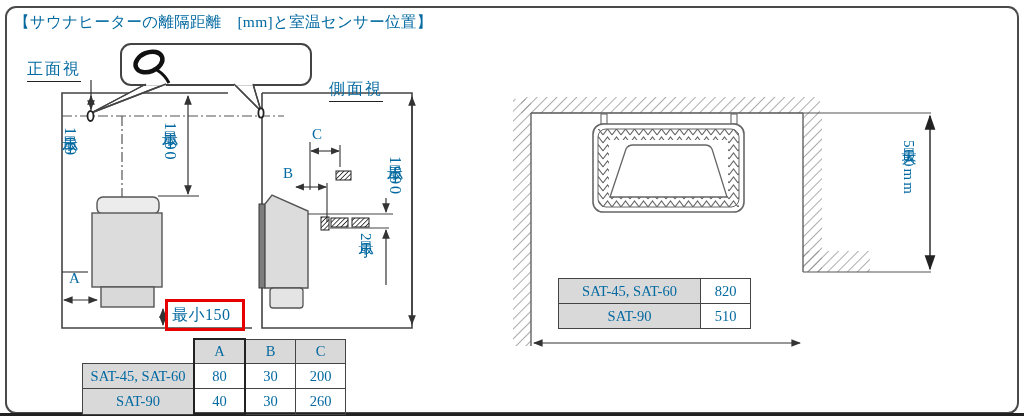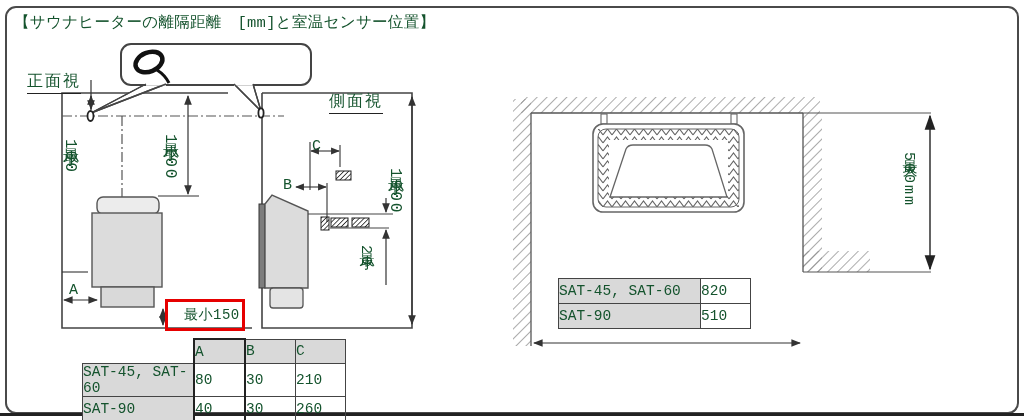--- a/index.html
+++ b/index.html
@@ -1,36 +1,36 @@
 <!DOCTYPE html>
 <html><head>
 <meta charset="utf-8">
 <style>
   html,body{margin:0;padding:0;background:#fff;}
   #stage{position:relative;width:1024px;height:420px;background:#fff;overflow:hidden;
-         font-family:Liberation Mono, monospace;color:#14532d;}
+         font-family:Liberation Serif, serif;color:#0369a1;}
   #frame{position:absolute;left:5px;top:6px;width:1010px;height:404px;
          border:2.5px solid #4a4a4a;border-radius:11px;background:#fff;}
   #baseline{position:absolute;left:0;top:413px;width:1024px;height:3px;background:#222;}
   .ttl{position:absolute;font-size:15.5px;letter-spacing:.3px;white-space:nowrap;}
-  .lbl{position:absolute;font-size:16px;white-space:nowrap;margin-top:12px;}
+  .lbl{position:absolute;font-size:16px;white-space:nowrap;}
   .ulbl{border-bottom:1.6px solid #222;padding-bottom:1px;letter-spacing:2px;}
   .vtext{writing-mode:vertical-rl;text-orientation:mixed;letter-spacing:2px;line-height:1;}
   .dimtxt{font-size:16px;}
   .small{font-size:15px;}
   svg{position:absolute;left:0;top:0;}
   #callout-text{position:absolute;left:169px;top:54px;font-size:15px;letter-spacing:1.5px;}
   #redbox{position:absolute;left:165px;top:299px;width:80px;height:32px;
           border:3.5px solid #e60000;box-sizing:border-box;display:flex;align-items:center;
           background:transparent;}
-  #redbox span{font-size:14px;padding-left:16px;letter-spacing:.5px;}
+  #redbox span{font-size:16px;padding-left:4px;letter-spacing:.5px;}
   table{border-collapse:collapse;position:absolute;font-family:inherit;}
   #ltable{left:82px;top:338px;}
   #rtable{left:558px;top:278px;}
-  td,th{border:1.3px solid #444;text-align:left;vertical-align:middle;
+  td,th{border:1.3px solid #444;text-align:center;vertical-align:middle;
         font-size:14.5px;font-weight:normal;padding:0;}
   .gray{background:#d9d9d9;}
   .noborder{border:none;background:transparent;}
   #ltable th{height:23px;}
   #ltable td{height:24px;}
   .mcol{width:110px;}
   .vcol{width:49px;}
   .acol{border-left:2.4px solid #222;border-right:2.4px solid #222;}
   .acoltop{border-top:2.4px solid #222;}
   .acolbot{border-bottom:2.4px solid #222;}
@@ -193,21 +193,21 @@
         <tr>
       <th class="noborder mcol"></th>
       <th class="gray vcol acol acoltop">A</th>
       <th class="gray vcol">B</th>
       <th class="gray vcol">C</th>
     </tr>
     <tr>
       <td class="gray mcol">SAT-45, SAT-60</td>
       <td class="acol">80</td>
       <td>30</td>
-      <td>210</td>
+      <td>200</td>
     </tr>
     <tr>
       <td class="gray mcol">SAT-90</td>
       <td class="acol acolbot">40</td>
       <td>30</td>
       <td>260</td>
     </tr>
   </tbody>
     </table>
 

